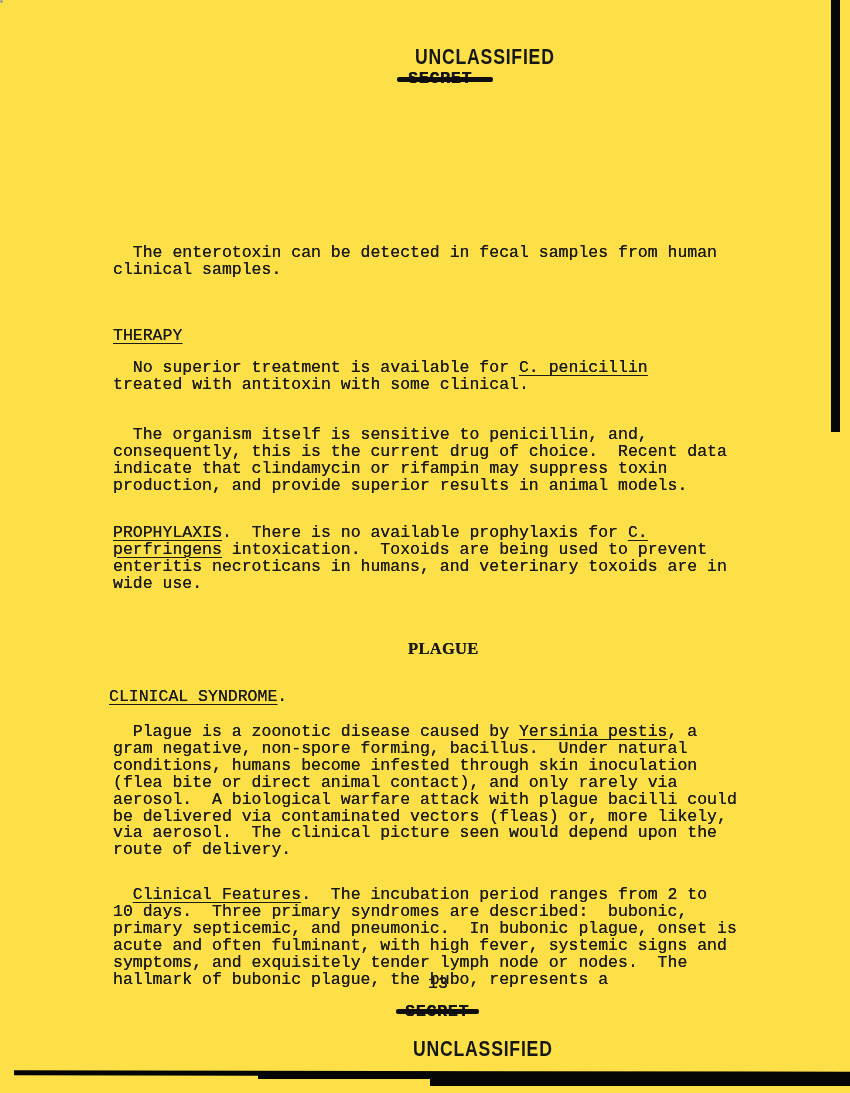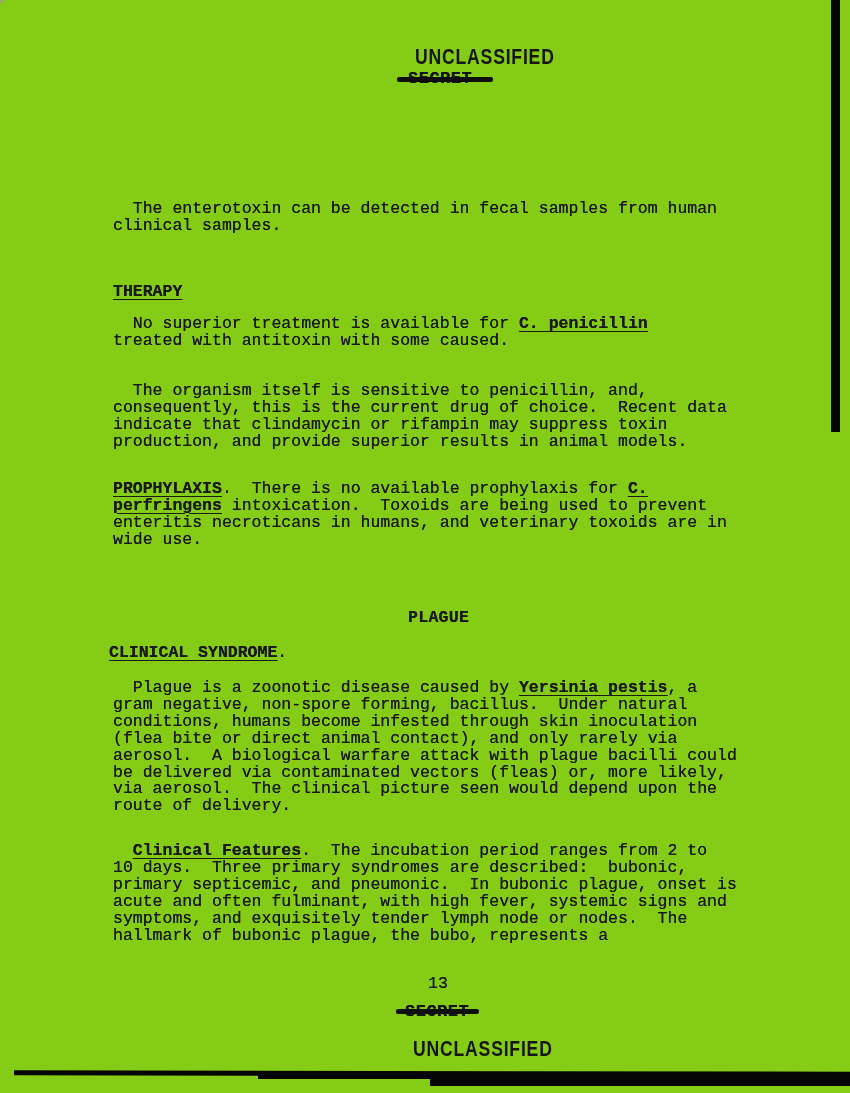--- a/index.html
+++ b/index.html
@@ -1,20 +1,20 @@
 <!DOCTYPE html>
 <html><head>
 <meta charset="utf-8">
 <style>
   html, body { margin: 0; padding: 0; background: #e8e8e8; }
   .page {
     position: relative;
     width: 850px;
     height: 1093px;
-    background: #84cc16;
+    background: #fde047;
     overflow: hidden;
     font-family: "Liberation Mono", "DejaVu Sans Mono", monospace;
     color: #1a1a1a;
   }
   
   .stamp {
     position: absolute;
     font-family: "Liberation Sans", "DejaVu Sans", sans-serif;
     font-weight: bold;
     font-size: 22px;
@@ -41,35 +41,34 @@
   .ftr-secret { top: 1002px; left: 405px; }
   .strike {
     position: absolute;
     background: #0e0e0e;
     border-radius: 2px;
     height: 5px;
   }
   .strike-top { top: 77px; left: 397px; width: 96px; }
   .strike-bottom { top: 1009px; left: 396px; width: 83px; }
   
-  .doc-blocks { position: absolute; inset: 0; }
+  .doc-blocks { position: absolute; inset: 0; margin-top: 44px; }
   .block {
     position: absolute;
     font-size: 16.5px;
     line-height: 16.9px;
     white-space: pre;
     text-shadow: 0 0 0.5px #1a1a1a;
   }
   .block.bold { font-weight: bold; letter-spacing: 0.3px; }
   .line { white-space: pre; }
   .u {
     text-decoration: underline;
     text-decoration-thickness: 1.4px;
     text-underline-offset: 2.5px;
-    font-weight: bold;
   }
   .pgnum {
     position: absolute;
     top: 974px; left: 428px;
     font-size: 16.5px;
     text-shadow: 0 0 0.5px #1a1a1a;
     text-align: center;
   }
   
   .artifact { position: absolute; background: #050505; }
@@ -85,24 +84,24 @@
 <div class="page">
 
   <div class="stamp hdr-unclass">UNCLASSIFIED</div>
 
   <div class="secret hdr-secret">SECRET</div>
   <div class="strike strike-top"></div>
 
   <div class="doc-blocks">
       <div class="block" style="top: 201px; left: 113px;"><div class="line"><span>  The enterotoxin can be detected in fecal samples from human</span></div><div class="line"><span>clinical samples.</span></div></div>
       <div class="block" style="top: 284px; left: 113px;"><div class="line"><span class="u">THERAPY</span></div></div>
-      <div class="block" style="top: 316px; left: 113px;"><div class="line"><span>  No superior treatment is available for </span><span class="u">C. penicillin</span></div><div class="line"><span>treated with antitoxin with some caused.</span></div></div>
+      <div class="block" style="top: 316px; left: 113px;"><div class="line"><span>  No superior treatment is available for </span><span class="u">C. penicillin</span></div><div class="line"><span>treated with antitoxin with some clinical.</span></div></div>
       <div class="block" style="top: 383px; left: 113px;"><div class="line"><span>  The organism itself is sensitive to penicillin, and,</span></div><div class="line"><span>consequently, this is the current drug of choice.  Recent data</span></div><div class="line"><span>indicate that clindamycin or rifampin may suppress toxin</span></div><div class="line"><span>production, and provide superior results in animal models.</span></div></div>
       <div class="block" style="top: 481px; left: 113px;"><div class="line"><span class="u">PROPHYLAXIS</span><span>.  There is no available prophylaxis for </span><span class="u">C.</span></div><div class="line"><span class="u">perfringens</span><span> intoxication.  Toxoids are being used to prevent</span></div><div class="line"><span>enteritis necroticans in humans, and veterinary toxoids are in</span></div><div class="line"><span>wide use.</span></div></div>
-      <div class="block bold" style="top: 610px; left: 408px;"><div class="line"><span>PLAGUE</span></div></div>
+      <div class="block bold" style="top: 597px; left: 408px; font-family: Liberation Serif, serif;"><div class="line"><span>PLAGUE</span></div></div>
       <div class="block" style="top: 645px; left: 109px;"><div class="line"><span class="u">CLINICAL SYNDROME</span><span>.</span></div></div>
       <div class="block" style="top: 680px; left: 113px;"><div class="line"><span>  Plague is a zoonotic disease caused by </span><span class="u">Yersinia pestis</span><span>, a</span></div><div class="line"><span>gram negative, non-spore forming, bacillus.  Under natural</span></div><div class="line"><span>conditions, humans become infested through skin inoculation</span></div><div class="line"><span>(flea bite or direct animal contact), and only rarely via</span></div><div class="line"><span>aerosol.  A biological warfare attack with plague bacilli could</span></div><div class="line"><span>be delivered via contaminated vectors (fleas) or, more likely,</span></div><div class="line"><span>via aerosol.  The clinical picture seen would depend upon the</span></div><div class="line"><span>route of delivery.</span></div></div>
       <div class="block" style="top: 843px; left: 113px;"><div class="line"><span>  </span><span class="u">Clinical Features</span><span>.  The incubation period ranges from 2 to</span></div><div class="line"><span>10 days.  Three primary syndromes are described:  bubonic,</span></div><div class="line"><span>primary septicemic, and pneumonic.  In bubonic plague, onset is</span></div><div class="line"><span>acute and often fulminant, with high fever, systemic signs and</span></div><div class="line"><span>symptoms, and exquisitely tender lymph node or nodes.  The</span></div><div class="line"><span>hallmark of bubonic plague, the bubo, represents a</span></div></div>
     </div>
 
   <div class="pgnum">13</div>
 
   <div class="secret ftr-secret">SECRET</div>
   <div class="strike strike-bottom"></div>
 

